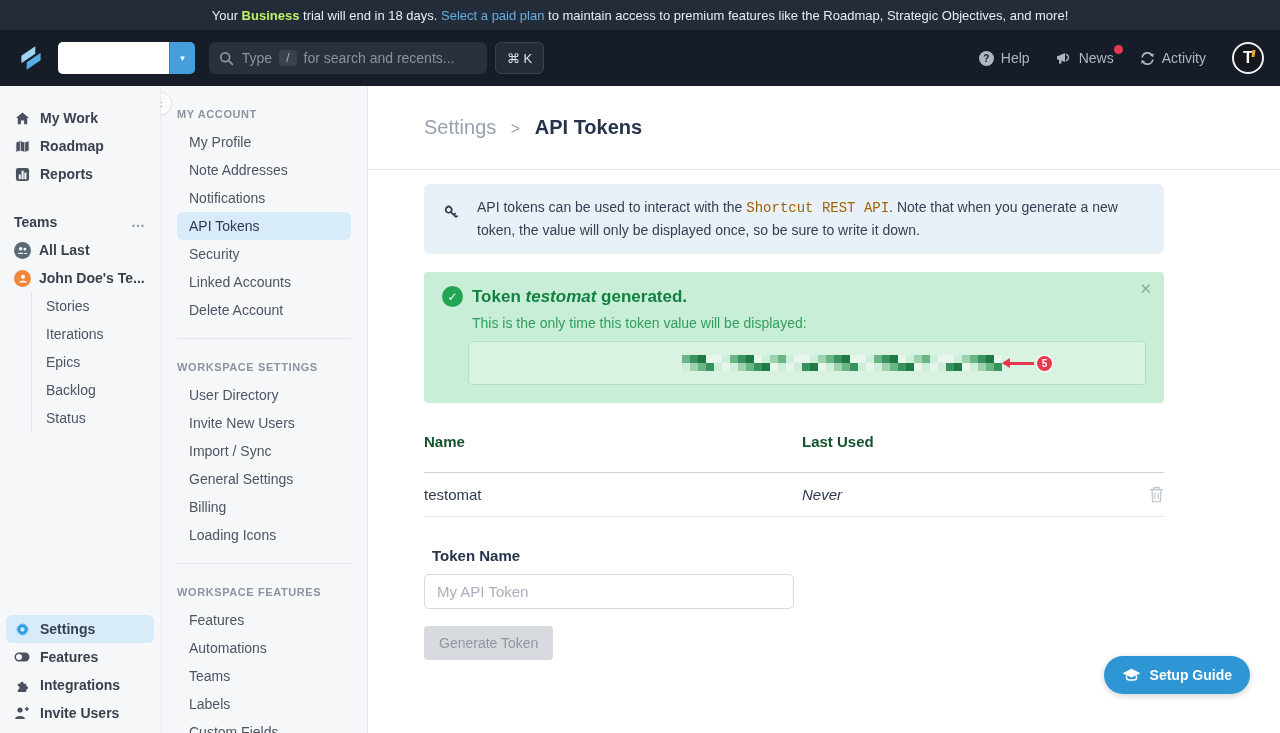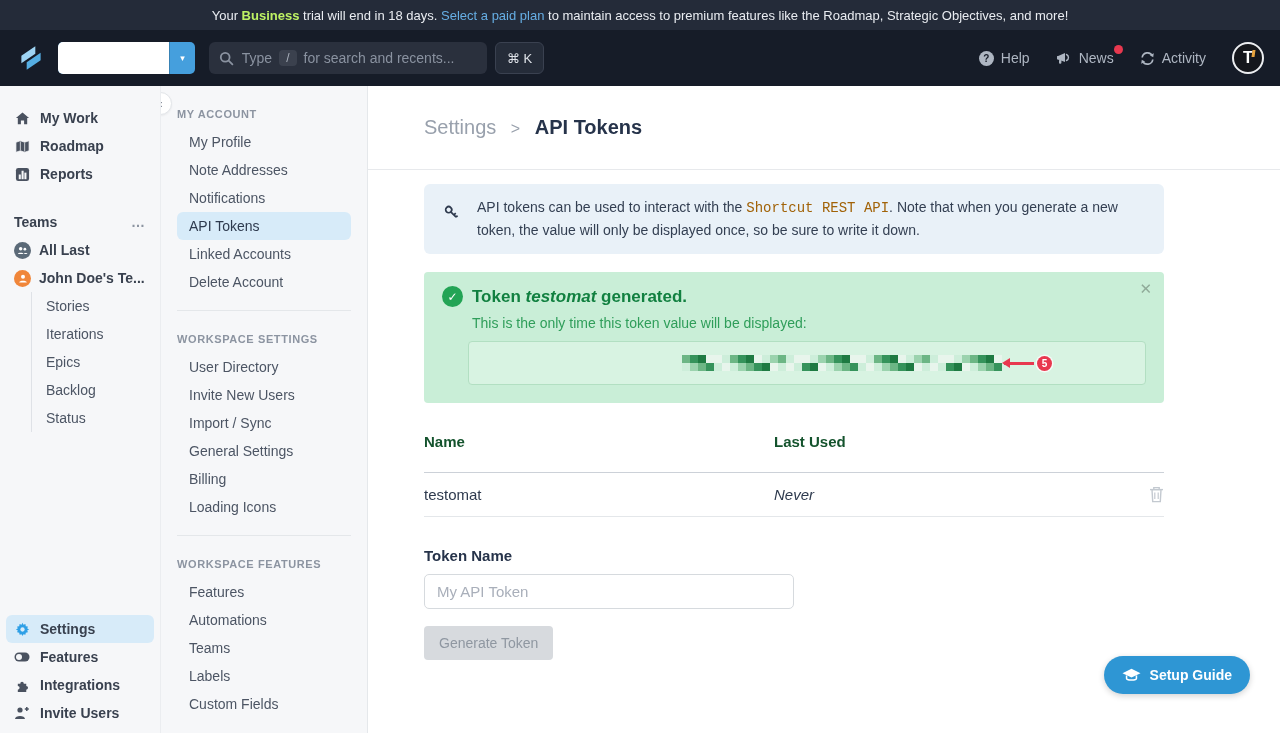--- a/index.html
+++ b/index.html
@@ -103,25 +103,25 @@
   .arrowline { width:30px; height:3px; background:#e8384f; position:relative; }
   .arrowline:before { content:""; position:absolute; left:-7px; top:-4px; border:5.5px solid transparent;
                       border-right:8px solid #e8384f; }
   .badge5 { width:15px; height:15px; border-radius:50%; background:#e8384f; color:#fff; font-size:10px;
             font-weight:700; display:flex; align-items:center; justify-content:center; margin-left:3px;
             box-shadow:0 0 0 1.5px #f6fbf7; }
 
   .ttable { width:740px; margin-top:30px; font-size:15px; }
   .thead { display:flex; padding-bottom:22px; border-bottom:1px solid #ccd1d8; font-weight:700; color:#14532d; }
   .trow { display:flex; align-items:center; padding:13px 0; border-bottom:1px solid #e4e7ea; color:#2e3a4e; }
-  .colA { flex:0 0 350px; } .colB { flex:1; }
+  .colA { flex:0 0 350px; } .colB { flex:1;margin-left:28px; }
   .never { font-style:italic; }
   .trash { margin-left:auto; cursor:pointer; display:flex; }
 
-  .formlabel { margin-top:30px; font-size:15px; font-weight:700; color:#26334a; }
+  .formlabel { margin-top:30px; font-size:15px; font-weight:700; color:#26334a;margin-left:8px; }
   .tokeninput { margin-top:10px; width:370px; height:35px; border:1px solid #d6dade; border-radius:5px;
                 padding:0 12px; font-size:15px; font-family:inherit; color:#2e3a4e; outline:none; }
   .tokeninput::placeholder { color:#a9afba; }
   .btn-generate { margin-top:17px; background:#d7dade; color:#8f97a1; border:none; border-radius:4px;
                   padding:9px 15px; font-size:14px; font-family:inherit; cursor:pointer; }
 
   .setup-guide { position:absolute; right:30px; bottom:39px; height:38px; background:#2e96d4; border-radius:20px;
                  color:#fff; font-size:14px; font-weight:700; display:flex; align-items:center; gap:9px;
                  padding:0 18px; cursor:pointer; box-shadow:0 2px 6px rgba(0,0,0,.18); }
 </style>
@@ -292,20 +292,21 @@
   <div class="sidebar2">
     <div class="collapse-btn">
         <span>‹</span>
       </div>
 
     <div class="sec-title">MY ACCOUNT</div>
     <div class="sec-item">My Profile</div>
     <div class="sec-item">Note Addresses</div>
     <div class="sec-item">Notifications</div>
     <div class="sec-item active">API Tokens</div>
+    <div class="sec-item">Security</div>
     <div class="sec-item">Linked Accounts</div>
     <div class="sec-item">Delete Account</div>
 
     <div class="sec-div"></div>
 
     <div class="sec-title">WORKSPACE SETTINGS</div>
     <div class="sec-item">User Directory</div>
     <div class="sec-item">Invite New Users</div>
     <div class="sec-item">Import / Sync</div>
     <div class="sec-item">General Settings</div>

